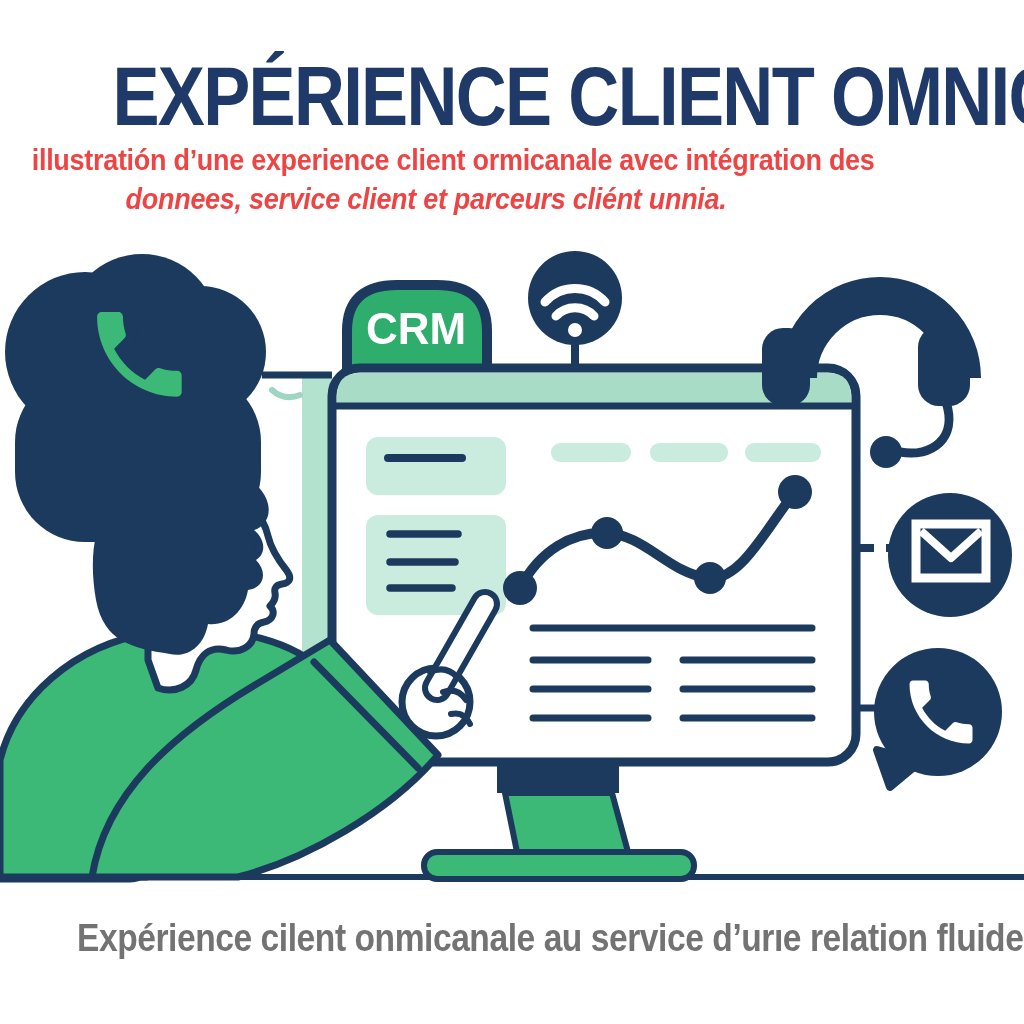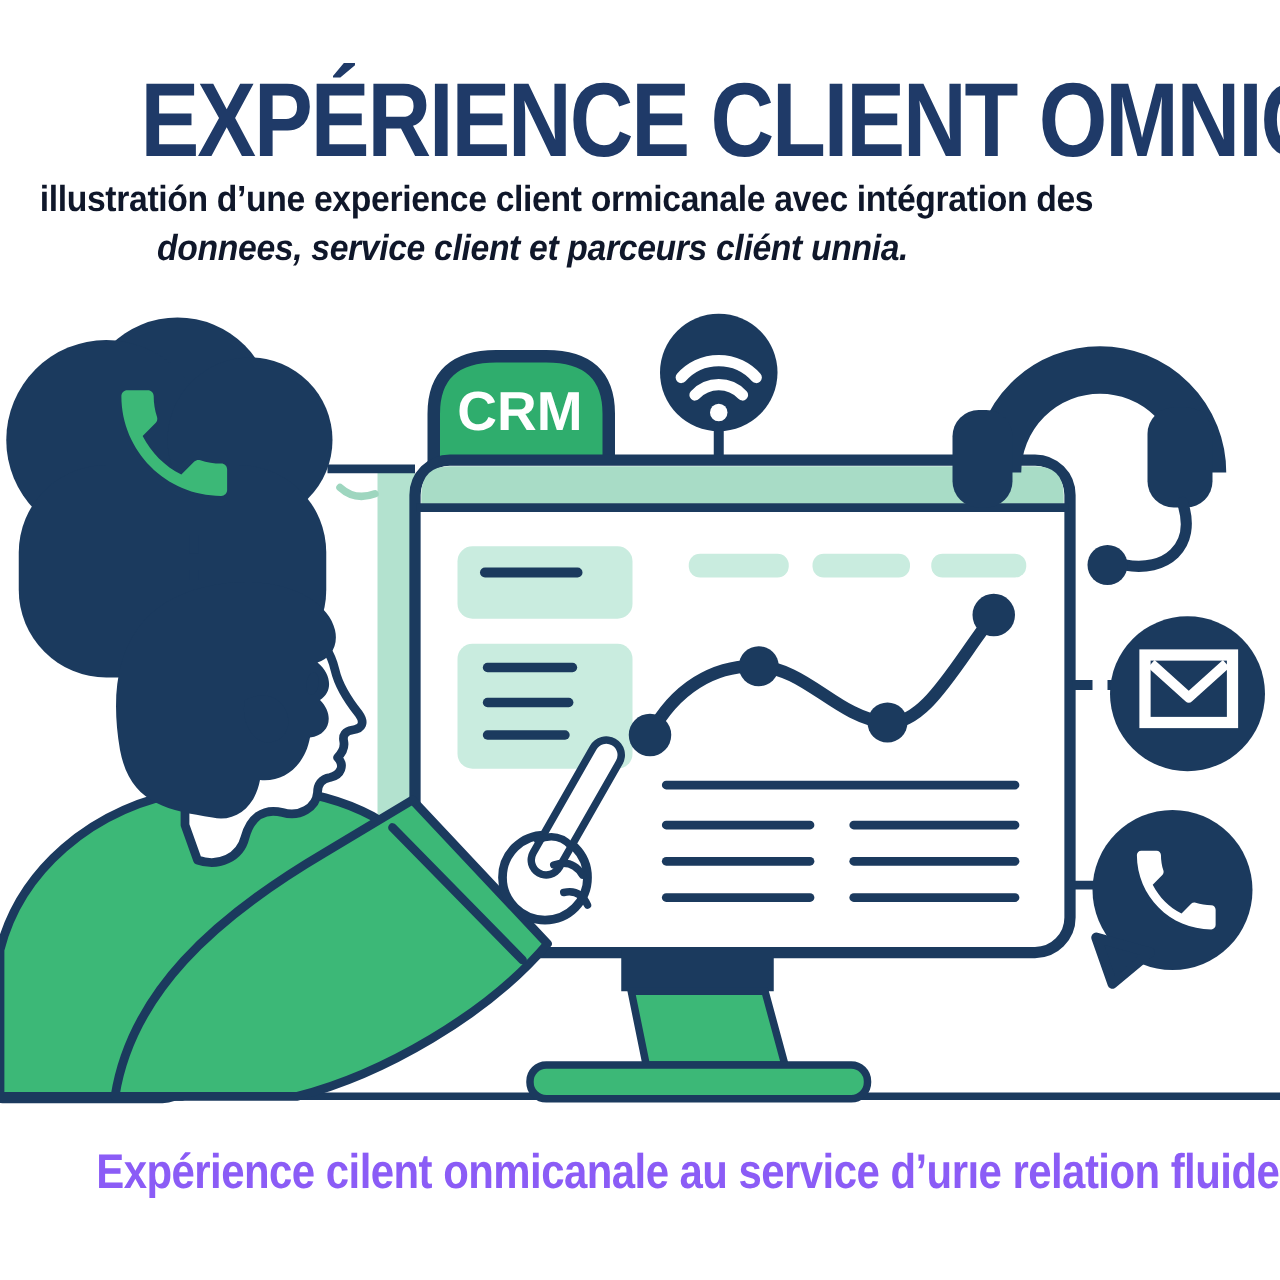--- a/index.html
+++ b/index.html
@@ -10,30 +10,30 @@
   .abs{position:absolute;}
   .headline{
     left:0;top:50px;width:1024px;height:92px;line-height:92px;
     text-align:center;white-space:nowrap;color:#1f3a68;
   }
   .headline .inner{
     display:inline-block;transform:scaleX(.84);transform-origin:center;
     font-weight:700;font-size:84px;letter-spacing:-2px;
   }
   .subline{
-    left:0;width:852px;text-align:center;white-space:nowrap;color:#0f172a;
+    left:0;width:852px;text-align:center;white-space:nowrap;color:#ef4444;
   }
   .subline .inner{
     display:inline-block;transform:scaleX(.93);transform-origin:center;
     font-weight:700;font-size:29px;letter-spacing:-.3px;
   }
   .sub1{top:144px;} .sub2{top:183px;font-style:italic;}
   .caption{
     left:0;top:910px;width:1024px;height:56px;line-height:56px;
-    text-align:center;white-space:nowrap;color:#8b5cf6;
+    text-align:center;white-space:nowrap;color:#737373;
   }
   .caption .inner{
     display:inline-block;transform:scaleX(.86);transform-origin:center;
     font-weight:700;font-size:39px;letter-spacing:-.5px;
   }
   svg{position:absolute;left:0;top:0;}
   svg text{font-family:"Liberation Sans",sans-serif;}
 </style>
 </head>
 <body>

